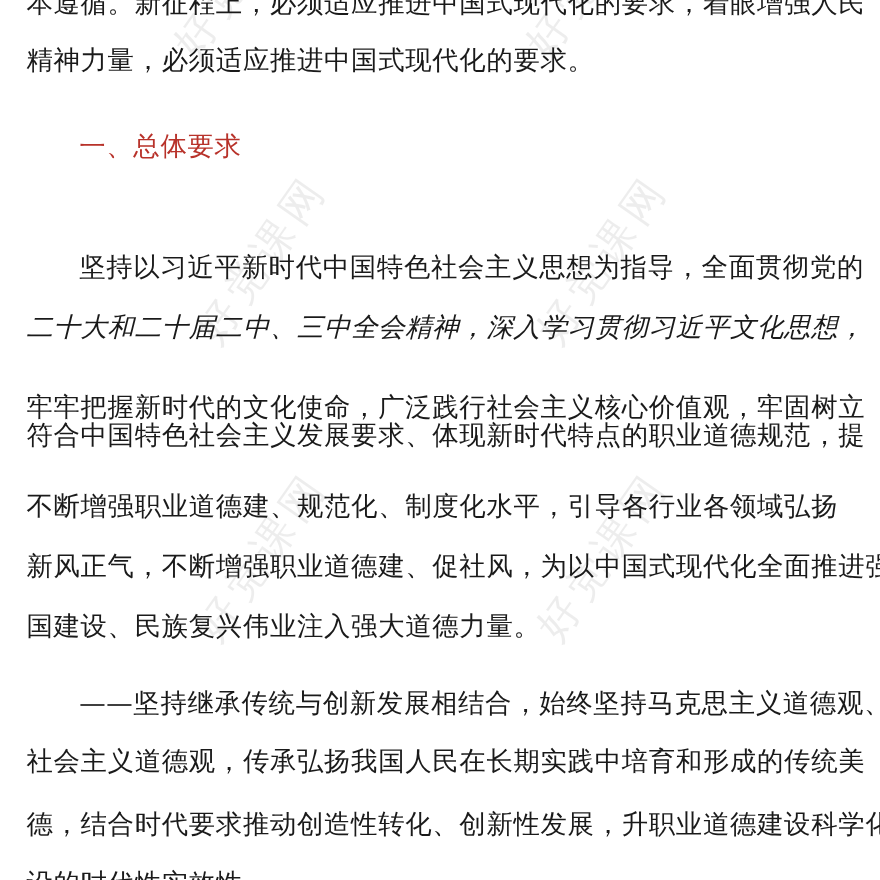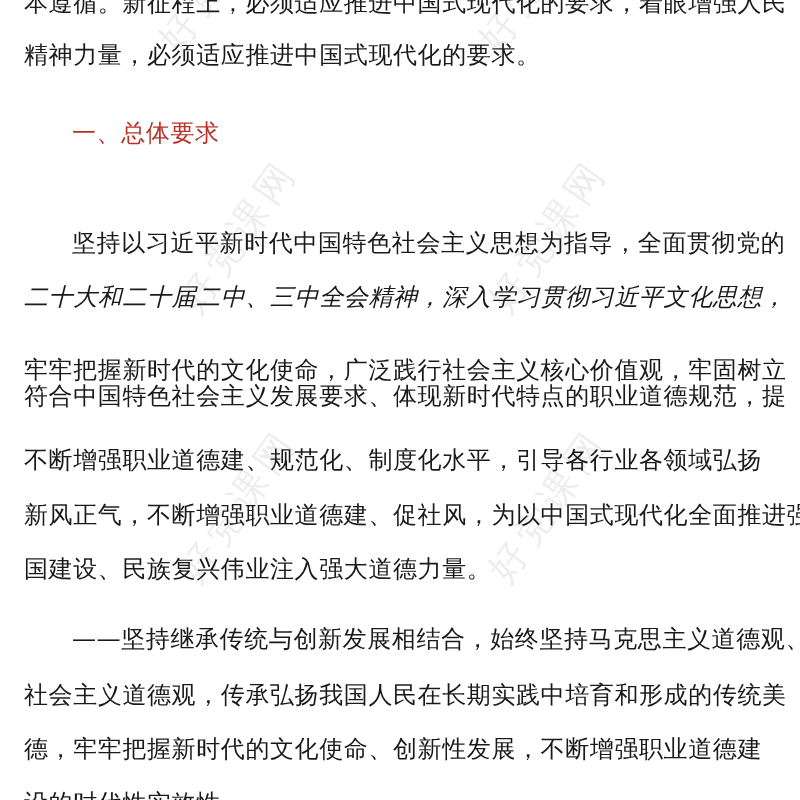--- a/index.html
+++ b/index.html
@@ -42,17 +42,17 @@
 
   <div class="line" style="top:228px; left:72px;">坚持以习近平新时代中国特色社会主义思想为指导，全面贯彻党的</div>
   <div class="line" style="top:282px;font-style:italic;">二十大和二十届二中、三中全会精神，深入学习贯彻习近平文化思想，</div>
   <div class="line" style="top:355px;">牢牢把握新时代的文化使命，广泛践行社会主义核心价值观，牢固树立</div>
   <div class="line" style="top:381px;">符合中国特色社会主义发展要求、体现新时代特点的职业道德规范，提</div>
   <div class="line" style="top:445px;">不断增强职业道德建、规范化、制度化水平，引导各行业各领域弘扬</div>
   <div class="line" style="top:500px;">新风正气，不断增强职业道德建、促社风，为以中国式现代化全面推进强</div>
   <div class="line" style="top:554px;">国建设、民族复兴伟业注入强大道德力量。</div>
 
   <div class="line" style="top:624px; left:72px;">——坚持继承传统与创新发展相结合，始终坚持马克思主义道德观、</div>
-  <div class="line" style="top:680px;">社会主义道德观，传承弘扬我国人民在长期实践中培育和形成的传统美</div>
-  <div class="line" style="top:734px;">德，牢牢把握新时代的文化使命、创新性发展，不断增强职业道德建</div>
+  <div class="line" style="top:680px;font-family:Liberation Mono, monospace;">社会主义道德观，传承弘扬我国人民在长期实践中培育和形成的传统美</div>
+  <div class="line" style="top:734px;">德，结合时代要求推动创造性转化、创新性发展，升职业道德建设科学化</div>
   <div class="line" style="top:788px;">设的时代性实效性。</div>
 
 </div>
 
 </body></html>

